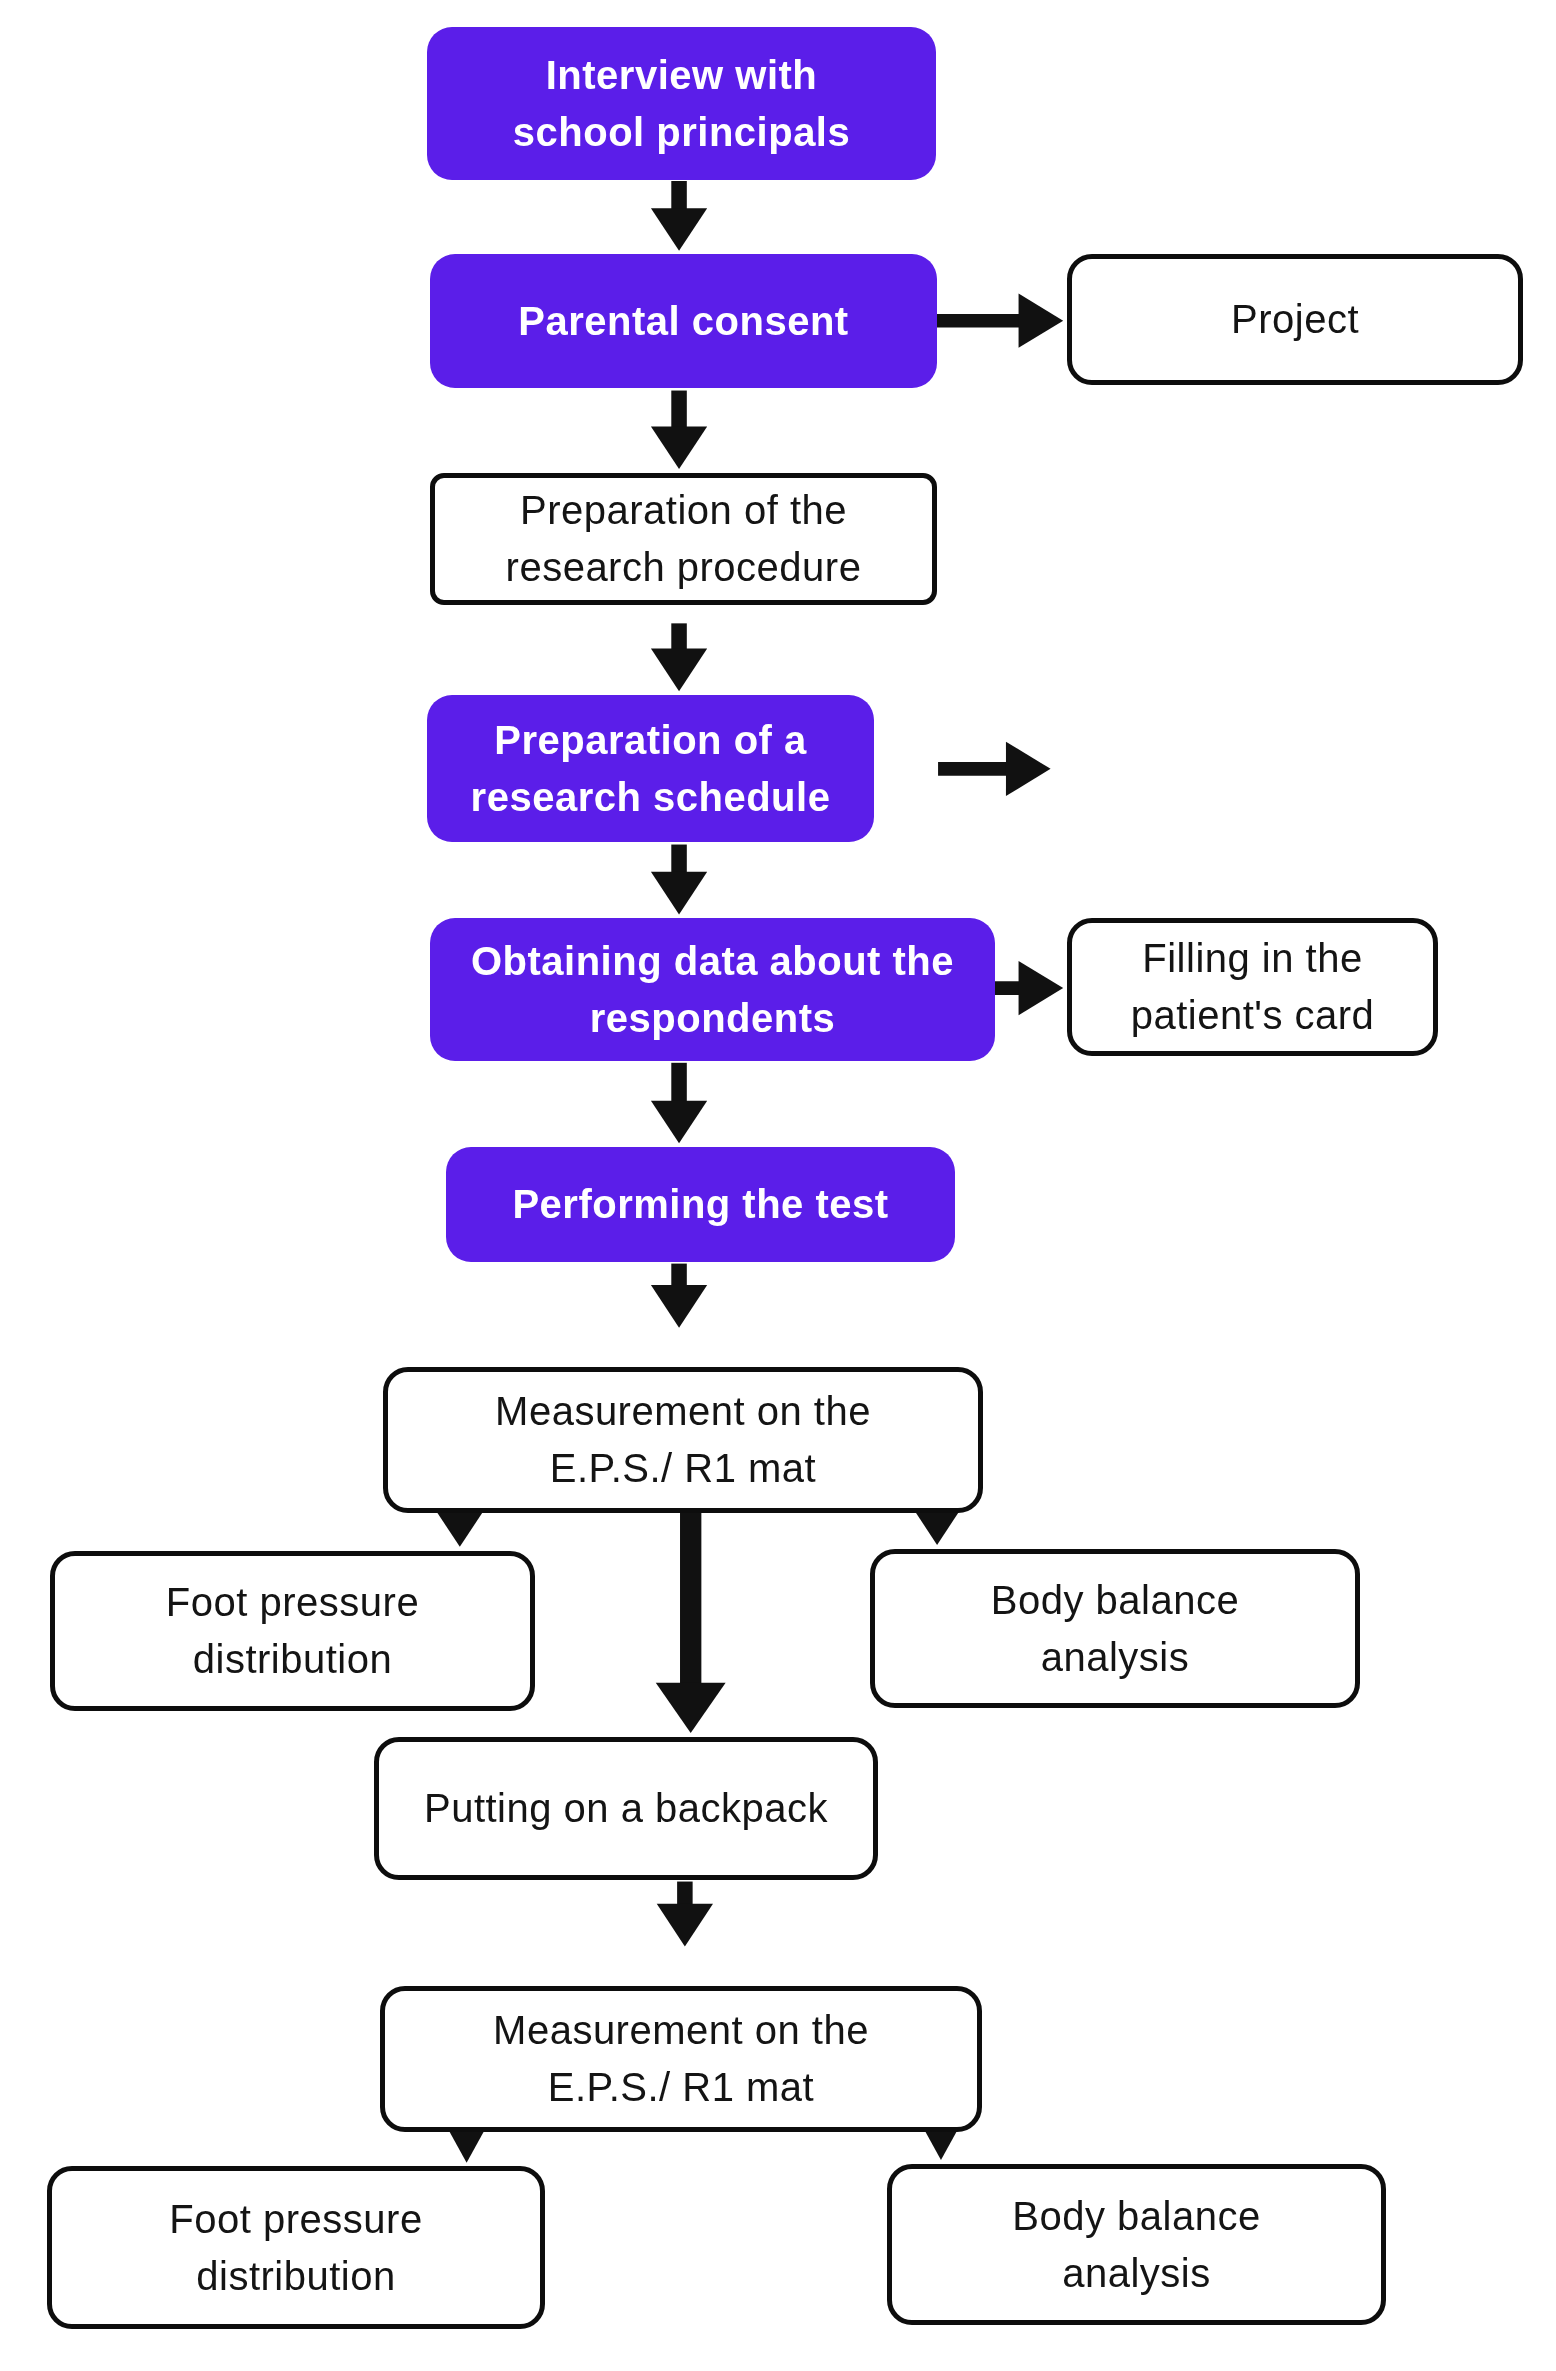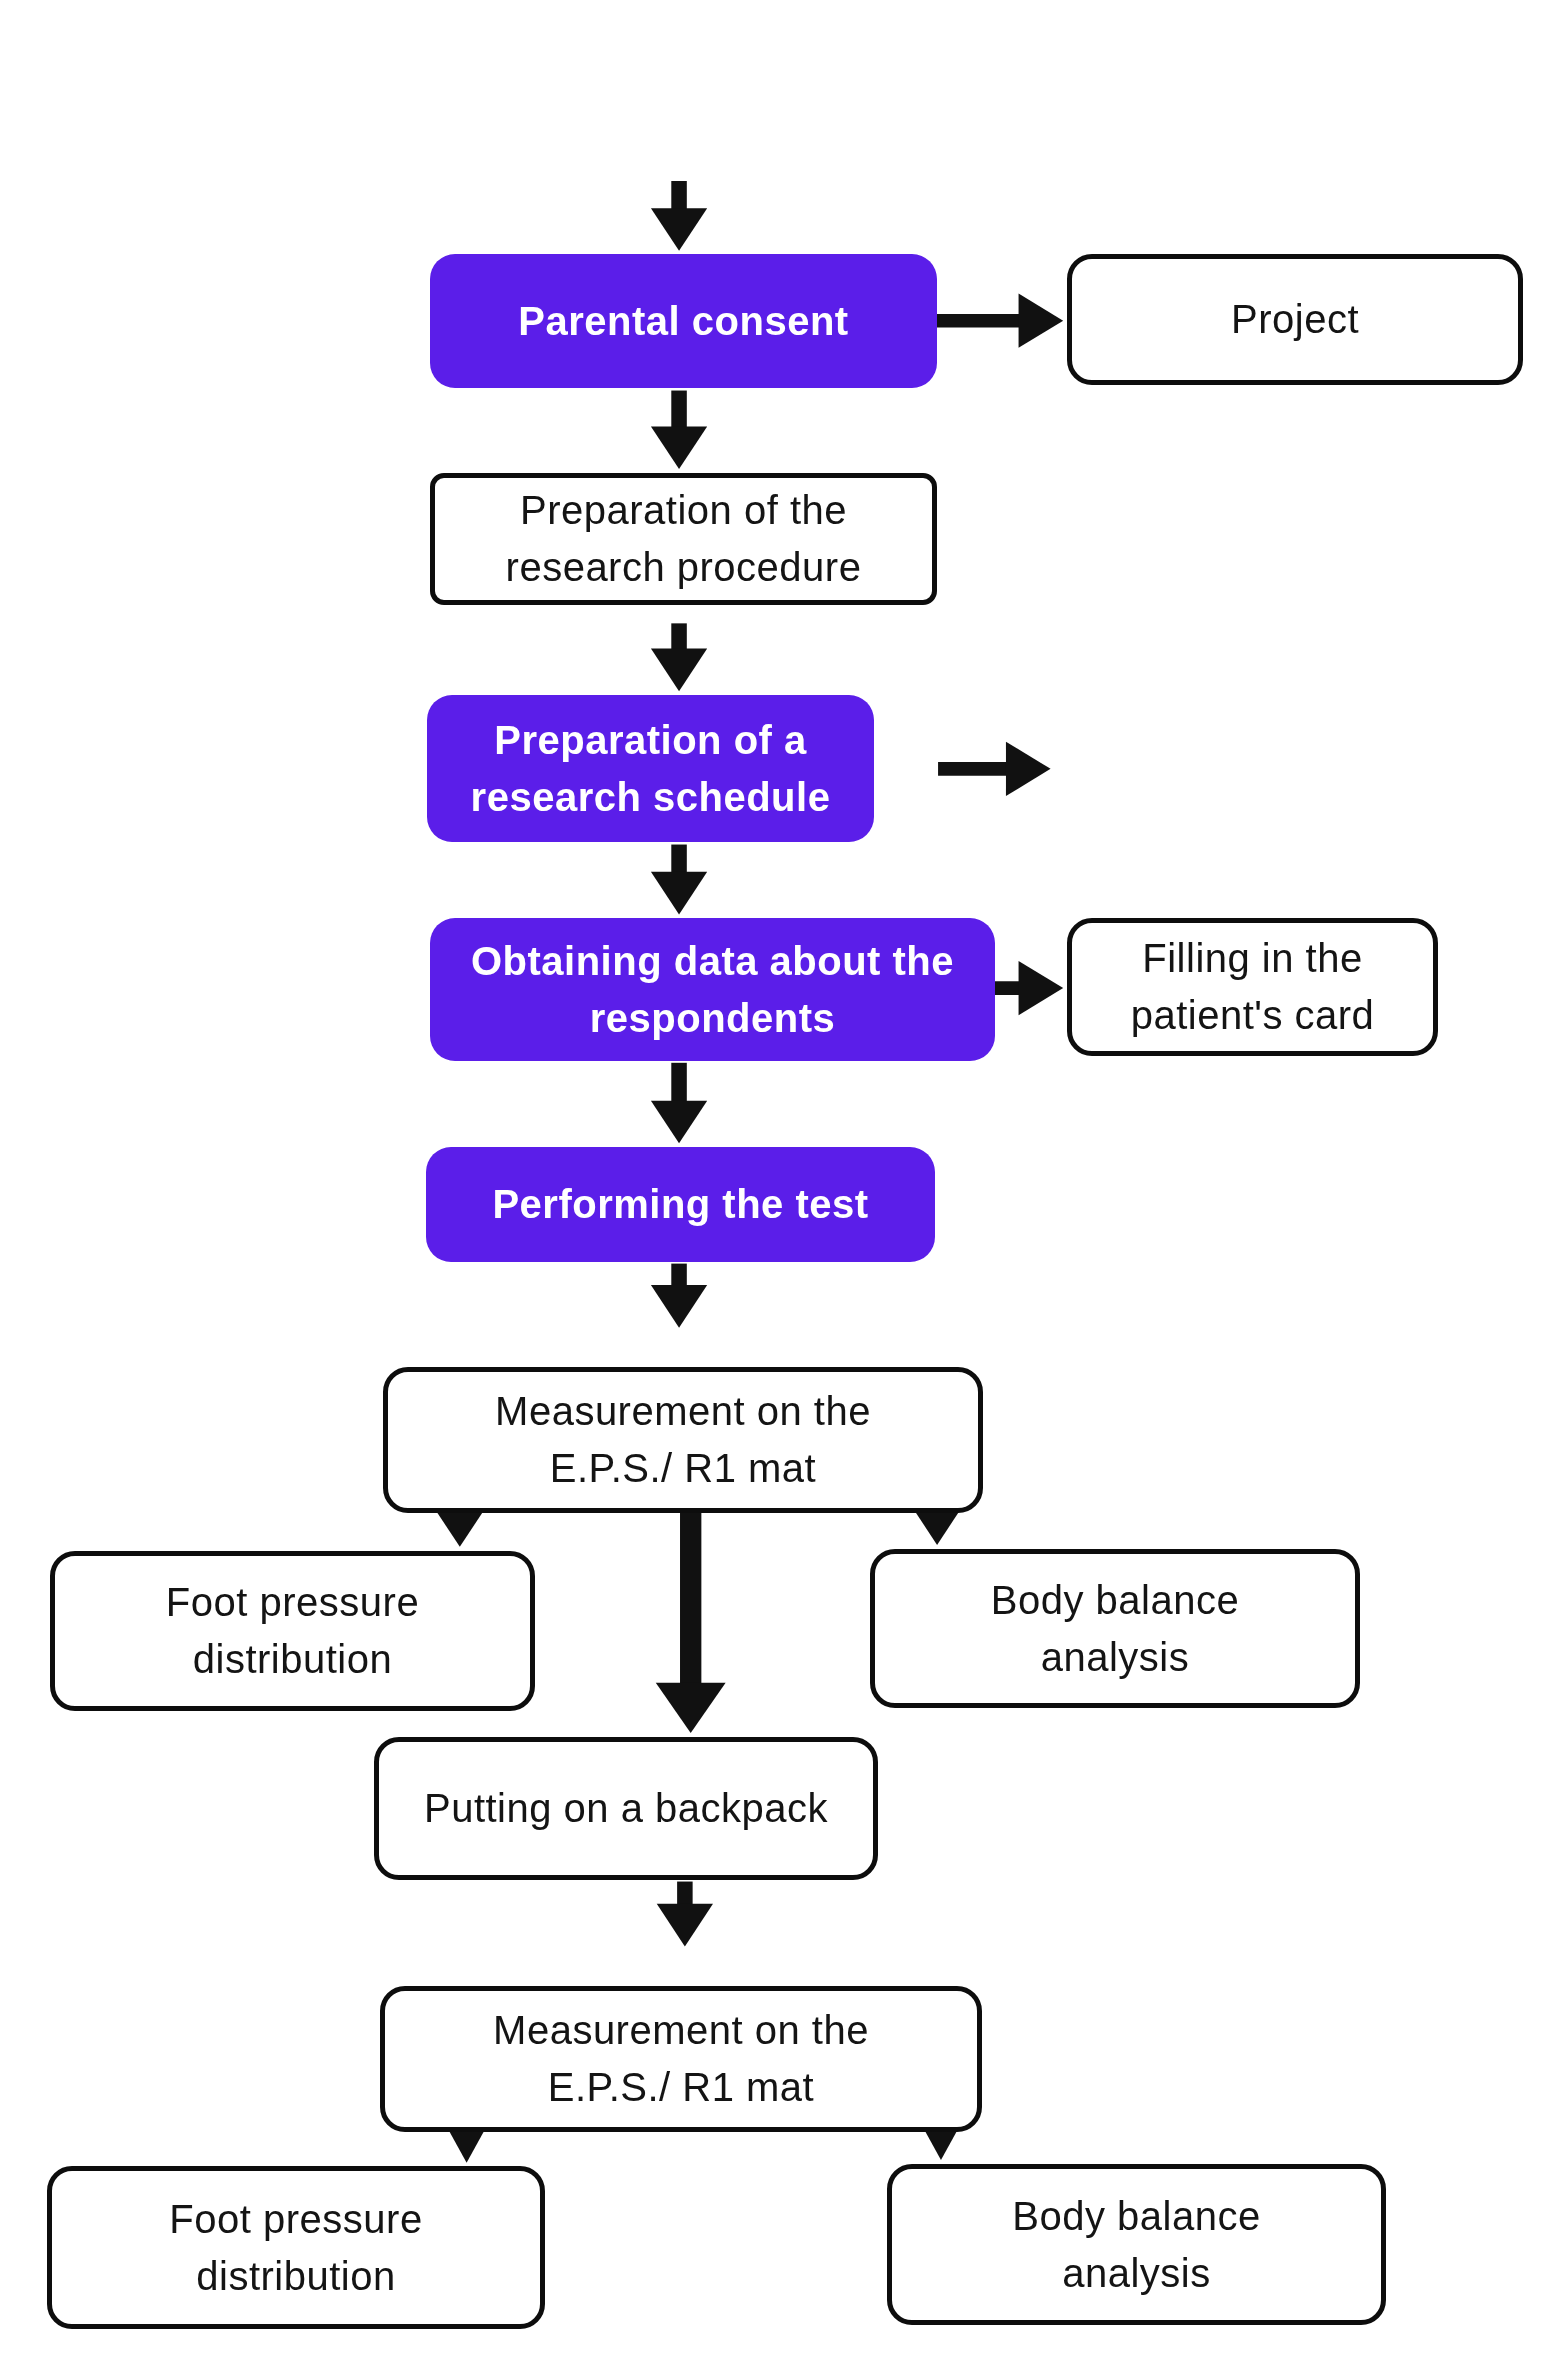--- a/index.html
+++ b/index.html
@@ -100,20 +100,23 @@
     <g>
       <line x1="481" y1="2162" x2="481" y2="2191" stroke-width="10"></line>
       <polygon points="459,2189 503,2189 481,2229"></polygon>
     </g>
     <g>
       <line x1="970" y1="2162" x2="970" y2="2188" stroke-width="10"></line>
       <polygon points="948,2186 992,2186 970,2226"></polygon>
     </g>
   </svg>
 
+  <div class="node purple pad60" style="left:427px; top:27px; width:509px; height:153px;">
+    <span>Interview with school principals</span>
+  </div>
 
   <div class="node purple pad24" style="left:430px; top:254px; width:507px; height:134px;">
     <span>Parental consent</span>
   </div>
 
   <div class="node white pad24" style="left:1067px; top:254px; width:456px; height:131px;">
     <span>Project</span>
   </div>
 
   <div class="node white pad24" style="left:430px; top:473px; width:507px; height:132px;border-radius:14px;">
@@ -126,21 +129,21 @@
 
 
   <div class="node purple pad24" style="left:430px; top:918px; width:565px; height:143px;">
     <span>Obtaining data about the respondents</span>
   </div>
 
   <div class="node white pad24" style="left:1067px; top:918px; width:371px; height:138px;">
     <span>Filling in the patient's card</span>
   </div>
 
-  <div class="node purple pad24" style="left:426px; top:1147px; width:509px; height:115px;">
+  <div class="node purple pad24" style="left:446px; top:1147px; width:509px; height:115px;">
     <span>Performing the test</span>
   </div>
 
   <div class="node white pad70" style="left:383px; top:1331px; width:600px; height:146px;">
     <span>Measurement on the E.P.S./ R1 mat</span>
   </div>
 
   <div class="node white pad60" style="left:50px; top:1551px; width:485px; height:160px;">
     <span>Foot pressure distribution</span>
   </div>

